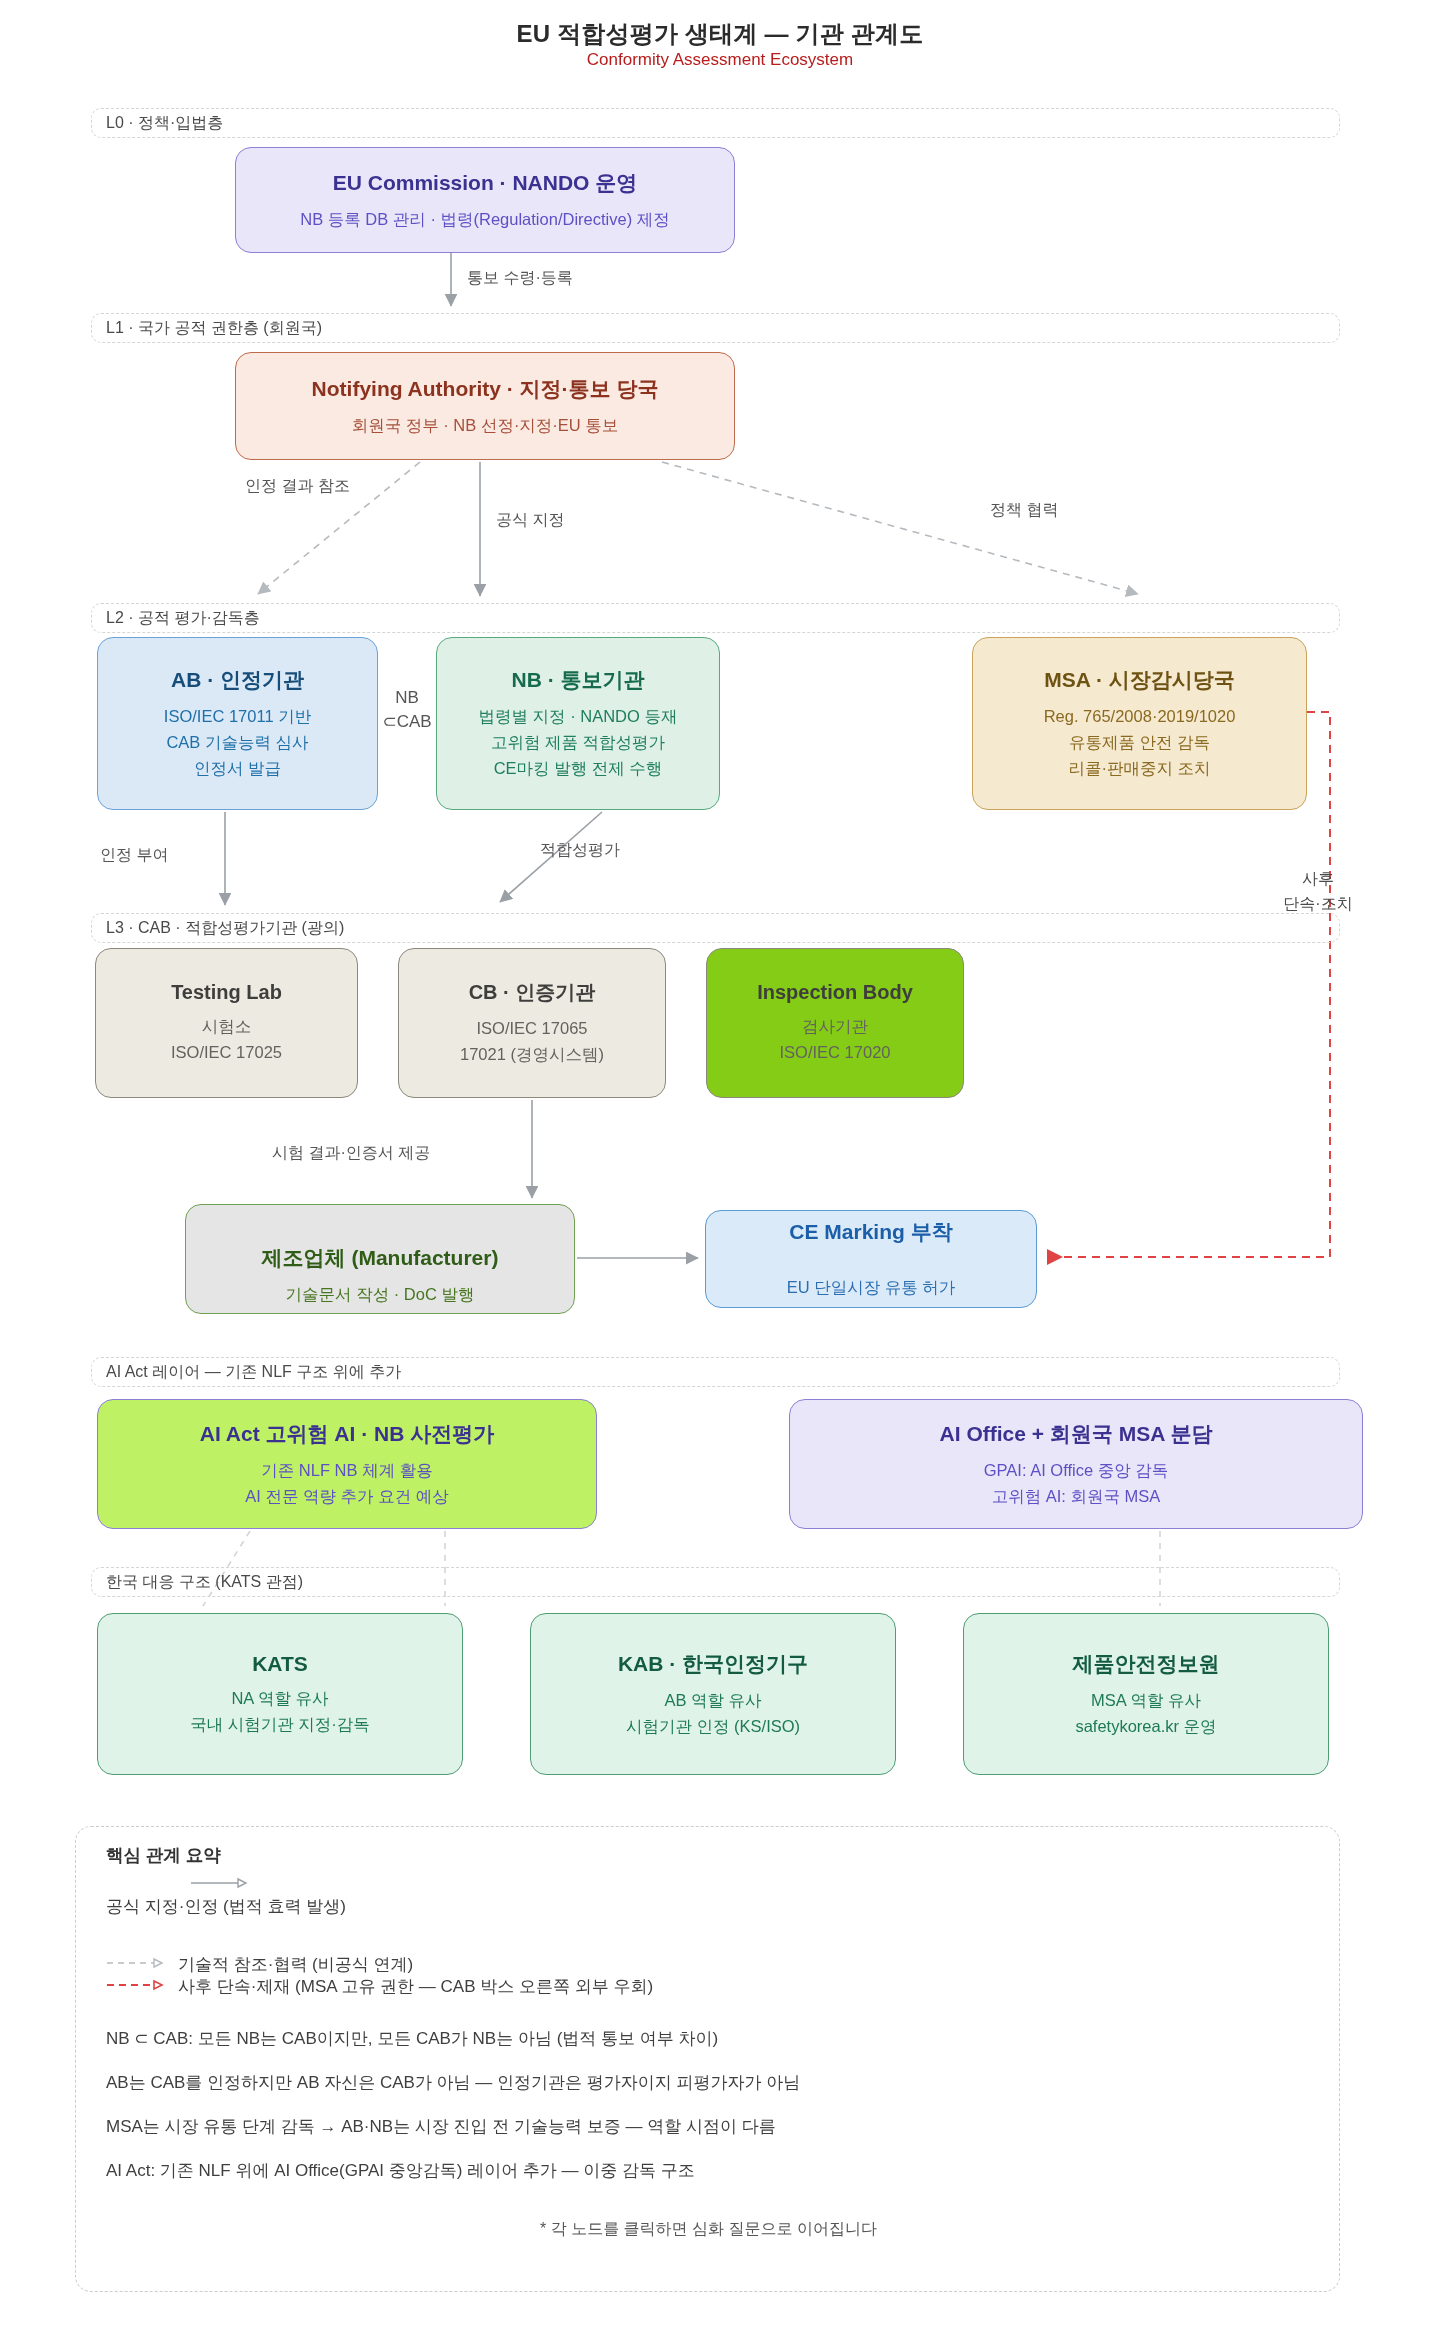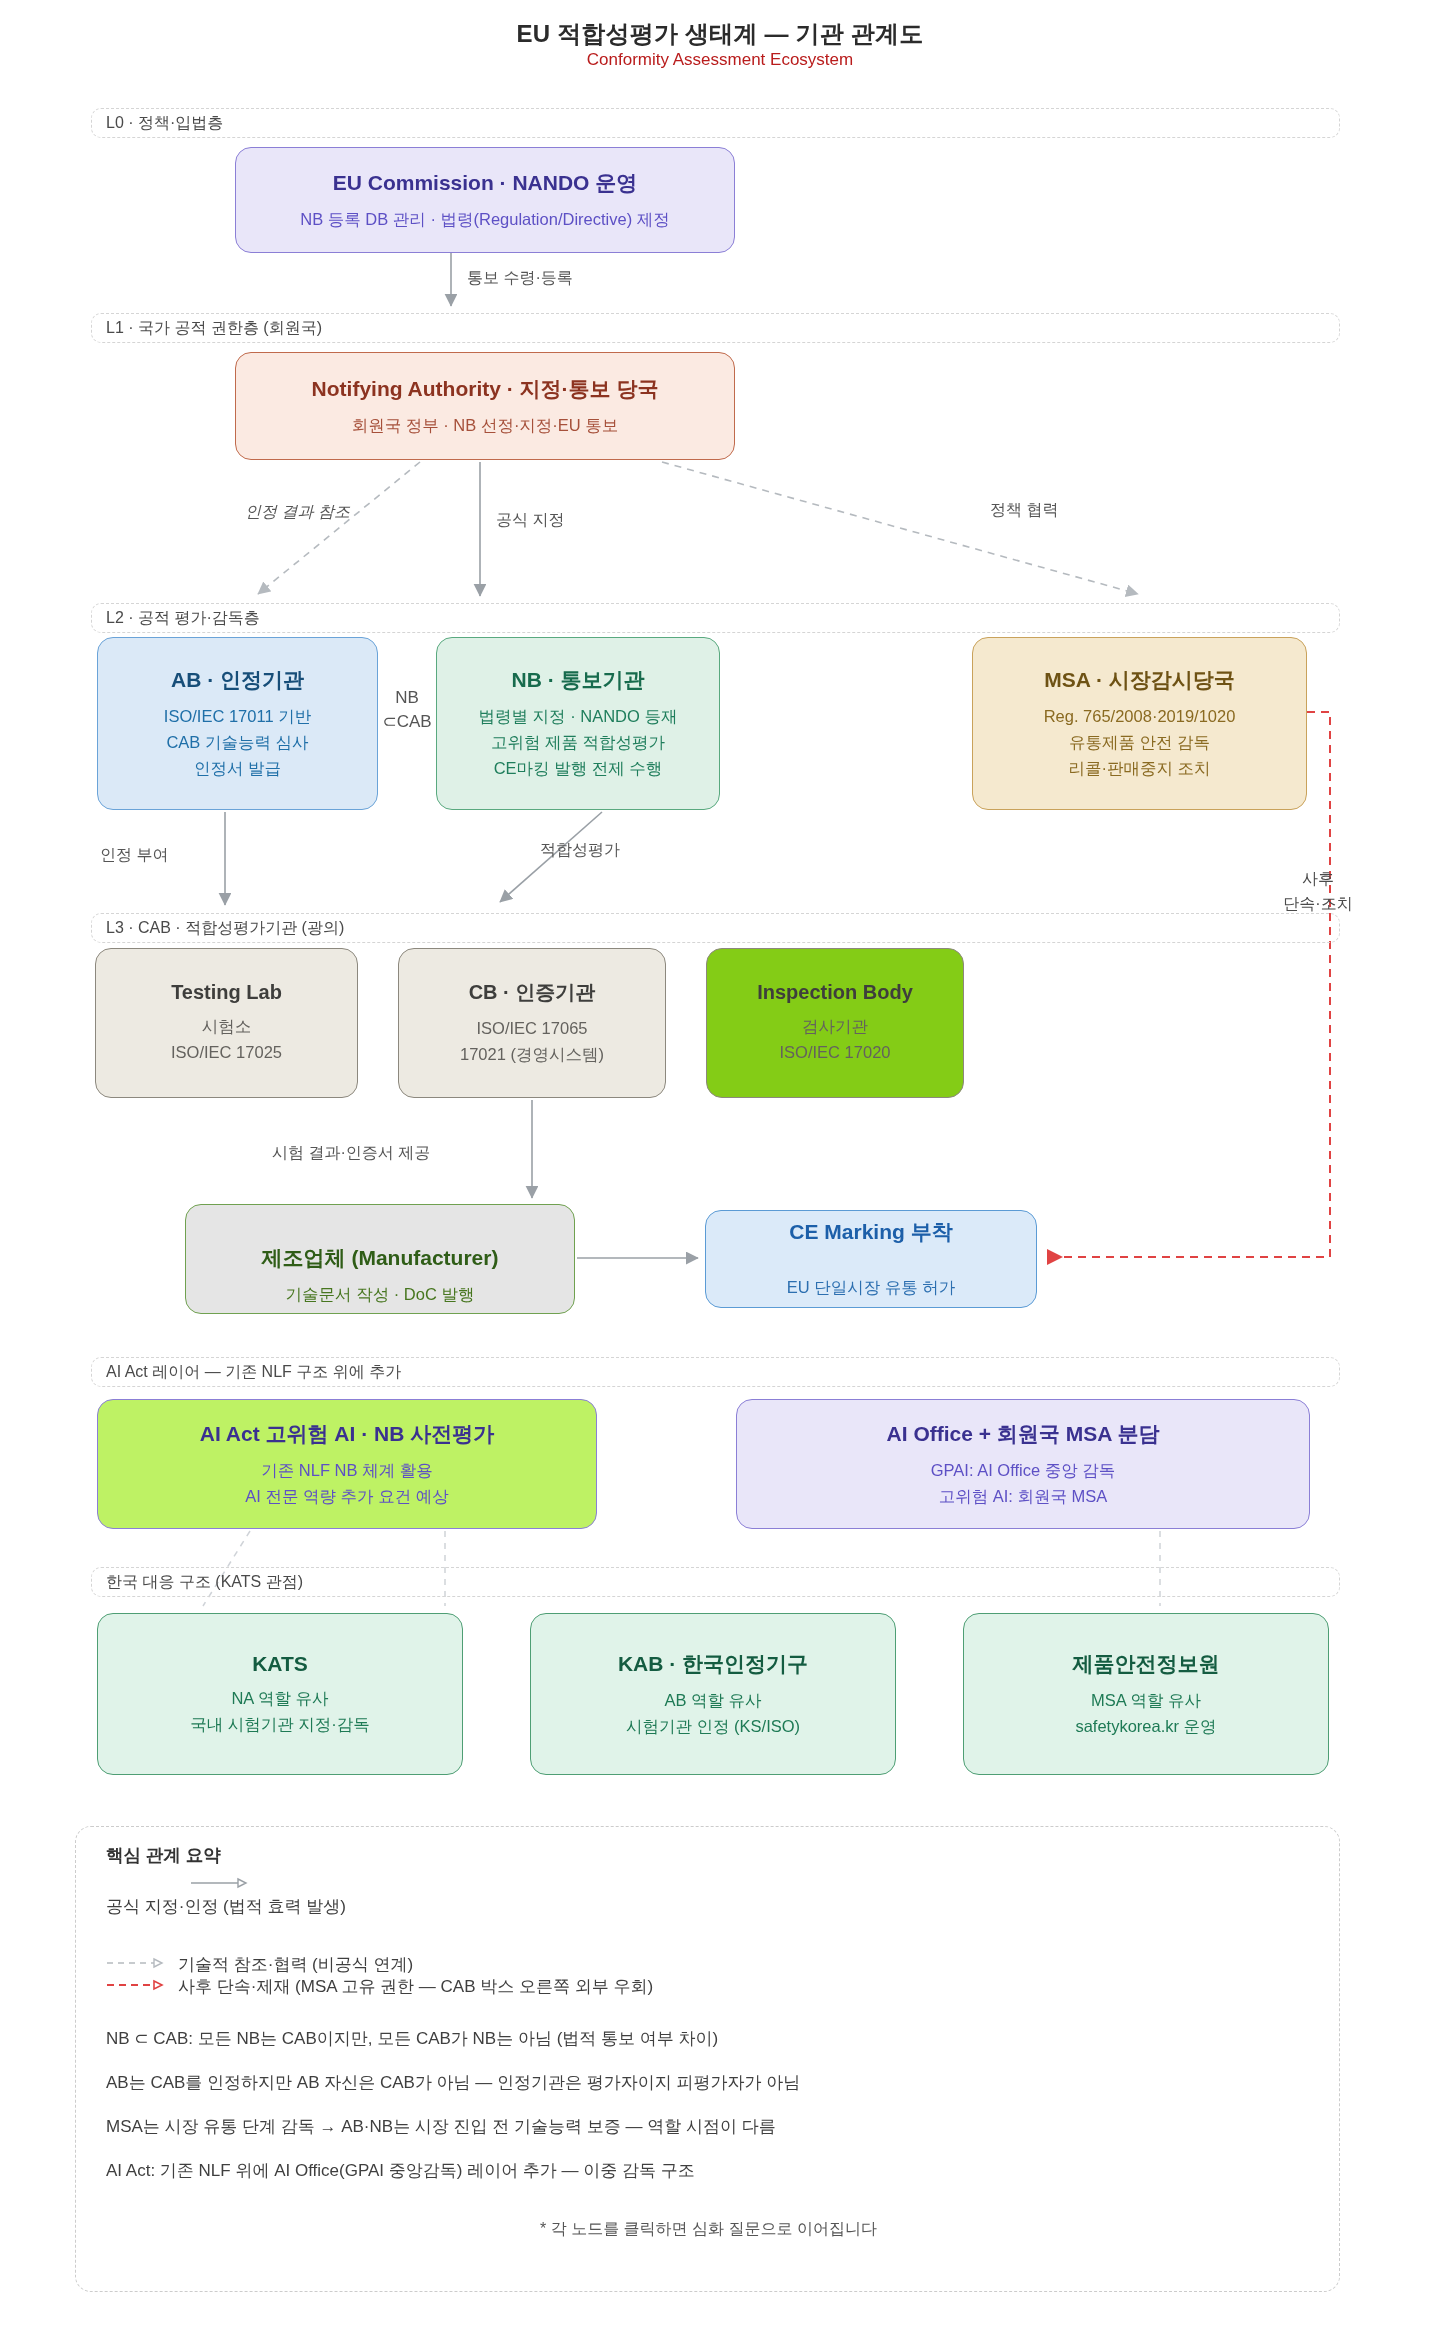--- a/index.html
+++ b/index.html
@@ -44,21 +44,21 @@
   .n-tl  {left:95px;top:948px;width:263px;height:150px;background:#edeae2;border:1.6px solid #8c887e;}
   .n-cb  {left:398px;top:948px;width:268px;height:150px;background:#edeae2;border:1.6px solid #8c887e;}
   .n-ib  {left:706px;top:948px;width:258px;height:150px;background:#84cc16;border:1.6px solid #8c887e;}
   .n-tl .t,.n-cb .t,.n-ib .t{color:#3e3e3c;font-size:20px}
   .n-tl .l,.n-cb .l,.n-ib .l{color:#64625e}
   .n-mfr {left:185px;top:1204px;width:390px;height:110px;background:#e5e5e5;border:1.6px solid #70a150;justify-content:flex-end;}
   .n-mfr .t{color:#2f5d17}.n-mfr .l{color:#47761f}
   .n-ce  {left:705px;top:1210px;width:332px;height:98px;background:#dbeaf9;border:1.6px solid #5b9bd5;gap:19px;}
   .n-ce .t{color:#1c5fa9}.n-ce .l{color:#2c6fb0}
   .n-ai1 {left:97px;top:1399px;width:500px;height:130px;background:#bef264;border:1.6px solid #8b7fd6;}
-  .n-ai2 {left:736px;top:1399px;width:574px;height:130px;background:#e9e6f9;border:1.6px solid #8b7fd6;}
+  .n-ai2 {left:789px;top:1399px;width:574px;height:130px;background:#e9e6f9;border:1.6px solid #8b7fd6;}
   .n-ai1 .t,.n-ai2 .t{color:#3a3190}.n-ai1 .l,.n-ai2 .l{color:#5d50c5}
   .n-kats{left:97px;top:1613px;width:366px;height:162px;background:#e0f3e9;border:1.6px solid #4e9e74;}
   .n-kab {left:530px;top:1613px;width:366px;height:162px;background:#e0f3e9;border:1.6px solid #4e9e74;}
   .n-psi {left:963px;top:1613px;width:366px;height:162px;background:#e0f3e9;border:1.6px solid #4e9e74;}
   .n-kats .t,.n-kab .t,.n-psi .t{color:#145c41}
   .n-kats .l,.n-kab .l,.n-psi .l{color:#1e7a55}
 
   svg.edges{position:absolute;left:0;top:0;z-index:1;pointer-events:none;}
   .elabel{position:absolute;font-size:16px;color:#555;z-index:3;white-space:nowrap;}
   .elabel.center{text-align:center;}
@@ -219,21 +219,21 @@
     <div class="l">시험기관 인정 (KS/ISO)</div>
   </div>
 
   <div class="node n-psi">
     <div class="t">제품안전정보원</div>
     <div class="l">MSA 역할 유사</div>
     <div class="l">safetykorea.kr 운영</div>
   </div>
 
   <div class="elabel" style="left:467px;top:268px;">통보 수령·등록</div>
-  <div class="elabel center" style="left:205px;top:502px;width:185px;font-style:italic;">인정 결과 참조</div>
+  <div class="elabel center" style="left:205px;top:476px;width:185px;">인정 결과 참조</div>
   <div class="elabel" style="left:496px;top:510px;">공식 지정</div>
   <div class="elabel" style="left:990px;top:500px;">정책 협력</div>
   <div class="elabel" style="left:100px;top:845px;">인정 부여</div>
   <div class="elabel" style="left:540px;top:840px;">적합성평가</div>
   <div class="elabel" style="left:272px;top:1143px;">시험 결과·인증서 제공</div>
   <div class="post-label">
     <div>사후</div>
     <div>단속·조치</div>
   </div>
 

